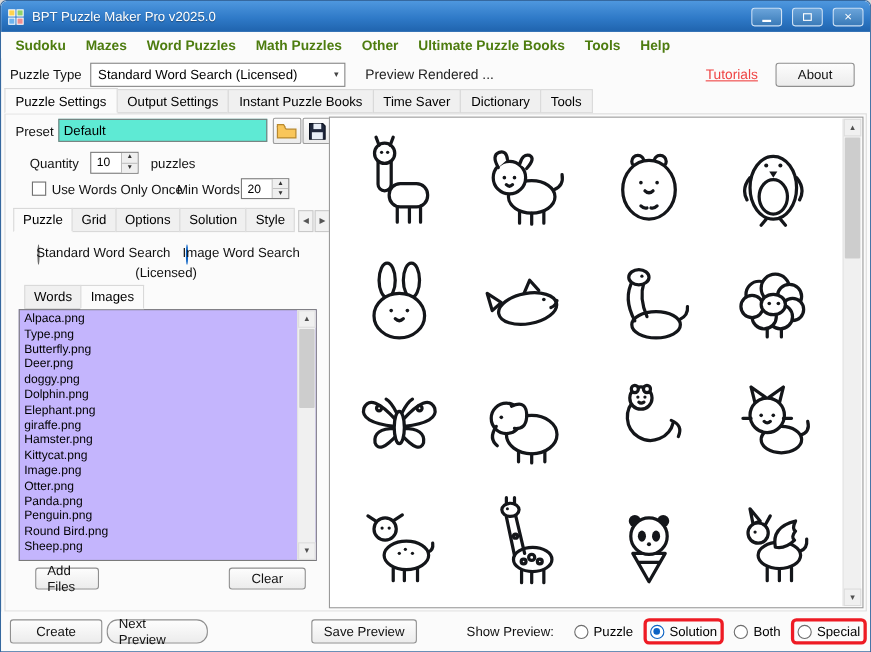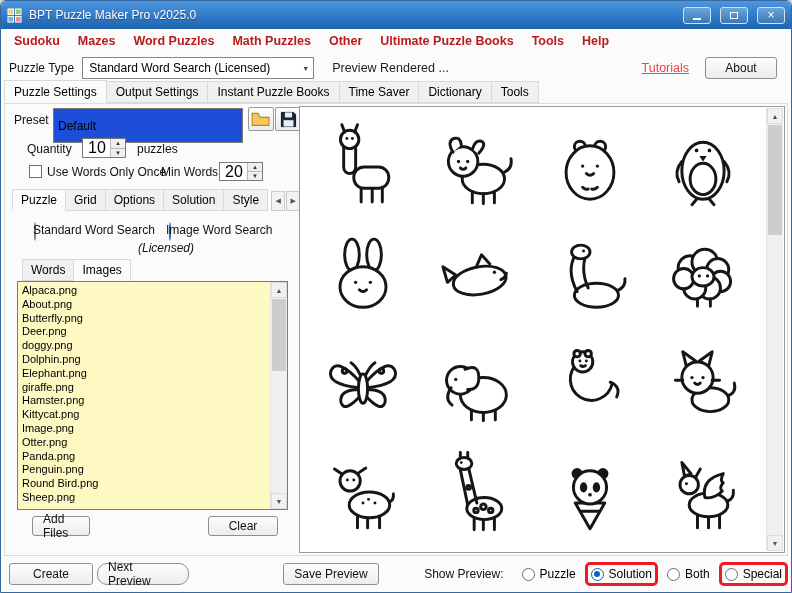--- a/index.html
+++ b/index.html
@@ -14,21 +14,21 @@
   .title-text { color:#fff; font-size:12px; text-shadow:0 1px 1px rgba(0,0,0,.35); flex:0 0 auto; }
   .tb-spacer { flex:1; }
   .winbtn { width:28px; height:17px; margin-left:2px; border:1px solid #cfe2f5; border-radius:3px;
             background:linear-gradient(#6aa4da,#3a7ab8); color:#fff; display:flex;
             align-items:center; justify-content:center; font-size:12px; line-height:1; cursor:default; }
   .glyph-min { width:8px; height:0; border-bottom:2px solid #fff; margin-top:7px; }
   .glyph-max { width:8px; height:7px; border:1.5px solid #fff; }
 
   
   .menubar { display:flex; align-items:center; height:24px; padding:0 4px; background:#fbfbfb;
-             font-size:12.5px; font-weight:700; color:#b91c1c; }
+             font-size:12.5px; font-weight:700; color:#4d7c0f; }
   .menu-item { padding:4px 9px; cursor:default; }
 
   
   .toolbar { display:flex; align-items:center; height:30px; padding:0 10px 0 8px; font-size:12px; }
   .tb-label { margin-right:8px; }
   .combo { width:232px; height:22px; border:1px solid #868686; background:#fff; display:flex;
            align-items:center; padding-left:6px; font-size:12px; position:relative; }
   .combo .chev { position:absolute; right:4px; font-size:7px; color:#444; }
   .rendered { margin-left:18px; font-size:12.5px; color:#222; }
   .link { margin-left:auto; margin-right:16px; color:#ef4444; text-decoration:underline; font-size:12.5px; cursor:pointer; }
@@ -42,50 +42,50 @@
   .tab { padding:3px 9px 3px; border:1px solid #d9d9d9; background:#f0f0f0; font-size:12px;
          margin-right:-1px; position:relative; cursor:default; white-space:nowrap;margin-top:45px; }
   .tab.active { background:#fbfbfb; border-bottom-color:#fbfbfb; z-index:2; padding-top:4px; }
 
   
   .page { position:absolute; top:102px; left:3px; right:3px; bottom:36px;
           border:1px solid #dcdcdc; background:#fbfbfb;padding-left:18px; }
   .abs { position:absolute; }
   .lbl { font-size:12px; color:#111; white-space:nowrap; }
 
-  .text-input { border:1px solid #7a7a7a; background:#1d4ed8; height:35px; font-size:12px;
+  .text-input { border:1px solid #7a7a7a; background:#5eead4; height:21px; font-size:12px;
                 padding:0 4px; display:flex; align-items:center; }
 
   .iconbtn { width:26px; height:24px; border:1px solid #9a9a9a; border-radius:2px;
              background:linear-gradient(#fdfdfd,#ececec); display:flex; align-items:center;
              justify-content:center; cursor:default; }
 
   .spin { display:inline-flex; border:1px solid #7a7a7a; background:#fff; height:20px; }
-  .spin .val { width:27px; font-size:16px; display:flex; align-items:center; padding-left:5px; }
+  .spin .val { width:27px; font-size:11px; display:flex; align-items:center; padding-left:5px; }
   .spin .arrows { display:flex; flex-direction:column; width:15px; border-left:1px solid #bbb; }
   .spin .arrows span { flex:1; display:flex; align-items:center; justify-content:center;
                        font-size:6px; color:#333; background:#efefef; cursor:default; }
   .spin .arrows span:first-child { border-bottom:1px solid #bbb; }
 
   .cb { width:13px; height:13px; border:1px solid #707070; background:#fff; }
 
   .subtabs { display:flex; align-items:flex-end; height:21px; }
   .subtab { padding:3px 8px; border:1px solid #d9d9d9; background:#f0f0f0; font-size:12px;
             margin-right:-1px; cursor:default; }
   .subtab.active { background:#fbfbfb; border-bottom-color:#fbfbfb; z-index:2; }
   .scrollbtn { width:14px; height:20px; border:1px solid #c9c9c9; background:#f2f2f2;
                display:flex; align-items:center; justify-content:center; font-size:7px;
                color:#555; margin-left:1px; cursor:default; }
 
   .radio { width:13px; height:13px; border:1px solid #6d6d6d; border-radius:50%; background:#fff;
            position:relative; flex:0 0 auto; cursor:default; }
   .radio.on { border-color:#0b62c4; }
   .radio.on::after { content:""; position:absolute; inset:2.5px; border-radius:50%; background:#0b62c4; }
 
-  .listbox { border:1px solid #7a7a7a; background:#fef9c3; overflow:hidden; }
+  .listbox { border:1px solid #7a7a7a; background:#c4b5fd; overflow:hidden; }
   .li { font-size:11px; line-height:13.8px; padding-left:4px; white-space:nowrap; cursor:default; }
   .lb-scroll { position:absolute; top:0; right:0; bottom:0; width:17px; background:#f0f0f0;
                border-left:1px solid #e3e3e3; }
   .sb-btn { height:16px; display:flex; align-items:center; justify-content:center; font-size:7px;
             color:#505050; background:#f0f0f0; border:1px solid #dcdcdc; cursor:default; }
   .sb-btn.bottom { position:absolute; bottom:0; left:0; right:0; }
   .sb-thumb { position:absolute; left:1px; right:1px; background:#cdcdcd; border-radius:1px; cursor:default; }
 
   .preview { position:absolute; left:294px; top:2px; right:2px; bottom:2px; background:#fff;
              border:1px solid #9a9a9a; }
@@ -215,33 +215,33 @@
       <span class="scrollbtn">
           <span>▶</span>
         </span>
     </div>
 
     
     <span class="abs radio" style="left:11px;top:119px;"></span>
     <span class="abs lbl" style="left:28px;top:119px;">Standard Word Search</span>
     <span class="abs radio on" style="left:144px;top:119px;"></span>
     <span class="abs lbl" style="left:161px;top:119px;">Image Word Search</span>
-    <span class="abs lbl" style="left:133px;top:137px;font-style:italic;">(Licensed)</span>
+    <span class="abs lbl" style="left:118px;top:137px;">(Licensed)</span>
 
     
     <div class="abs subtabs" style="left:17px;top:156px;">
       <span class="subtab">Words</span>
       <span class="subtab active">Images</span>
     </div>
 
     
     <div class="abs listbox" style="left:12px;top:177px;width:271px;height:229px;">
       <div style="position:absolute;left:0;top:2px;right:17px;bottom:0;">
         <div class="li">Alpaca.png</div>
-        <div class="li">About.png</div>
+        <div class="li">Type.png</div>
         <div class="li">Butterfly.png</div>
         <div class="li">Deer.png</div>
         <div class="li">doggy.png</div>
         <div class="li">Dolphin.png</div>
         <div class="li">Elephant.png</div>
         <div class="li">giraffe.png</div>
         <div class="li">Hamster.png</div>
         <div class="li">Kittycat.png</div>
         <div class="li">Image.png</div>
         <div class="li">Otter.png</div>

